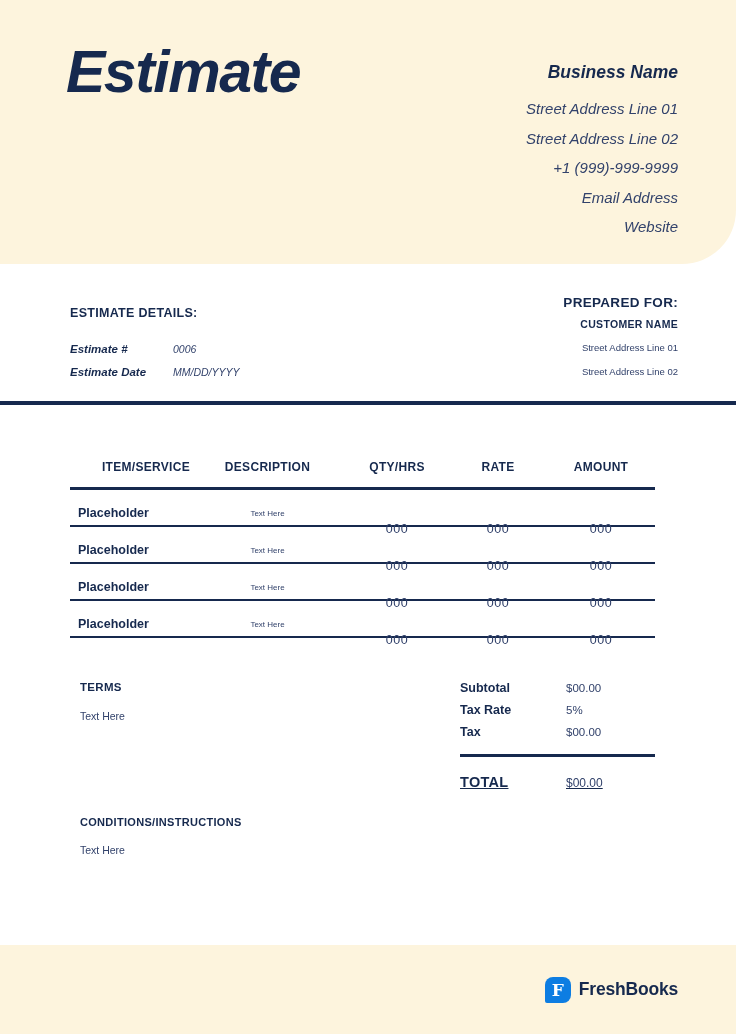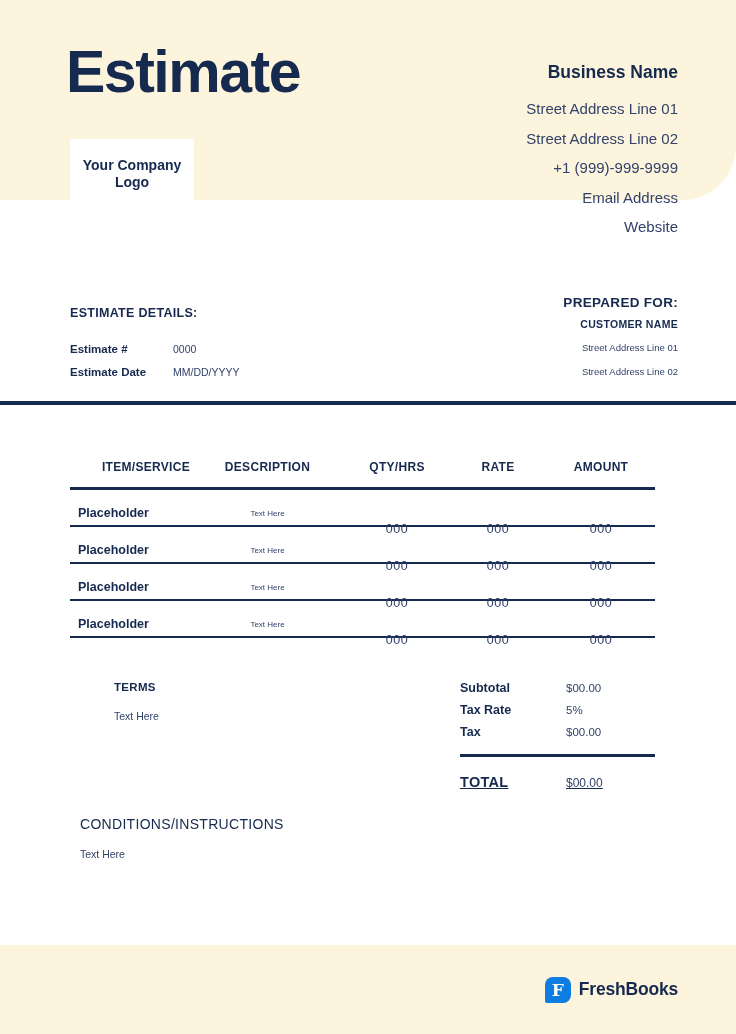--- a/index.html
+++ b/index.html
@@ -16,23 +16,24 @@
     position:relative;
     width:736px;height:1034px;
     background:var(--white);
     overflow:hidden;
     color:var(--navy);
   }
 
   
   .hero{
     position:absolute;left:0;top:0;
-    width:736px;height:200px;
+    width:736px;height:264px;
     background:var(--cream);
     border-bottom-right-radius:54px;
+    font-style:italic;
   }
   .title{
     position:absolute;left:66px;top:38px;
     font-size:59px;font-weight:bold;
     letter-spacing:-1.5px;
     color:var(--navy);
   }
   .logo-box{
     position:absolute;left:70px;top:139px;
     width:124px;height:69px;
@@ -45,21 +46,21 @@
   .biz{
     position:absolute;right:58px;top:62px;
     text-align:right;
   }
   .biz-name{font-size:17.5px;font-weight:bold;color:var(--navy);margin-bottom:11px;}
   .biz-line{font-size:15px;color:var(--text);line-height:29.5px;}
 
   
   .est-details{position:absolute;left:70px;top:306px;}
   .est-details .heading{font-size:12.5px;font-weight:bold;letter-spacing:.3px;margin-bottom:23px;}
-  .detail-row{display:flex;align-items:flex-end;margin-bottom:10.5px;}
+  .detail-row{display:flex;align-items:flex-end;margin-bottom:10.5px;font-style:italic;}
   .detail-row .lbl{font-size:11.5px;font-weight:bold;width:103px;}
   .detail-row .val{font-size:10.5px;color:var(--text);}
 
   .prepared{position:absolute;right:58px;top:295px;text-align:right;}
   .prepared .heading{font-size:13.5px;font-weight:bold;letter-spacing:.3px;margin-bottom:5px;}
   .prepared .customer{font-size:10.5px;font-weight:bold;letter-spacing:.3px;margin-bottom:12px;margin-top:8px;}
   .prepared .line{font-size:9.5px;color:var(--text);margin-bottom:12.5px;}
 
   .divider{
     position:absolute;left:0;top:401px;
@@ -71,36 +72,36 @@
   .tgrid{display:grid;grid-template-columns:120px 155px 104px 98px 108px;align-items:center;}
   .thead{height:44px;border-bottom:3.5px solid var(--navy);}
   .thead .cell{font-size:12px;font-weight:bold;letter-spacing:.3px;text-align:center;}
   .thead .cell.first{text-align:right;padding-left:8px;}
   .trow{height:37px;border-bottom:2px solid var(--navy);}
   .trow .item{font-size:12.5px;font-weight:bold;padding-left:8px;}
   .trow .desc{font-size:8px;color:var(--text);text-align:center;}
   .trow .num{font-size:12.5px;color:var(--text);text-align:center;letter-spacing:.5px;margin-top:32px;}
 
   
-  .terms{position:absolute;left:80px;top:681px;margin-left:34px;}
+  .terms{position:absolute;left:80px;top:681px;}
   .terms .heading{font-size:11.5px;font-weight:bold;letter-spacing:.3px;}
   .terms .body{font-size:10.5px;color:var(--text);margin-top:17px;}
 
   .totals{position:absolute;left:460px;top:681px;width:195px;}
   .tot-row{display:flex;align-items:baseline;height:21.8px;}
   .tot-row .lbl{font-size:12.5px;font-weight:bold;width:106px;}
   .tot-row .val{font-size:11.5px;color:var(--text);}
   .tot-rule{border-bottom:3.5px solid var(--navy);margin-top:8px;}
   .tot-final{display:flex;align-items:baseline;margin-top:17px;text-decoration:underline;}
   .tot-final .lbl{font-size:14.5px;font-weight:bold;letter-spacing:.3px;width:106px;}
   .tot-final .val{font-size:12px;color:var(--text);}
 
   
   .conditions{position:absolute;left:80px;top:816px;}
-  .conditions .heading{font-size:14px;font-weight:normal;letter-spacing:.3px;text-align:right;}
+  .conditions .heading{font-size:11px;font-weight:bold;letter-spacing:.3px;text-align:right;}
   .conditions .body{font-size:10.5px;color:var(--text);margin-top:16px;}
 
   
   .footer{
     position:absolute;left:0;top:945px;
     width:736px;height:89px;
     background:var(--cream);
     display:flex;align-items:center;justify-content:flex-end;
     padding-right:58px;
   }
@@ -115,36 +116,35 @@
   }
   .fb-name{font-size:17.5px;font-weight:bold;color:var(--navy);letter-spacing:-.2px;}
 </style>
 </head>
 <body>
 
 <div class="page">
 
   <div class="hero">
     <h1 class="title">Estimate</h1>
-    <div class="logo-box">Your Company Logo</div>
     <div class="biz">
       <div class="biz-name">Business Name</div>
       <div class="biz-line">Street Address Line 01</div>
       <div class="biz-line">Street Address Line 02</div>
       <div class="biz-line">+1 (999)-999-9999</div>
       <div class="biz-line">Email Address</div>
       <div class="biz-line">Website</div>
     </div>
   </div>
 
   <div class="est-details">
     <div class="heading">ESTIMATE DETAILS:</div>
     <div class="detail-row">
       <span class="lbl">Estimate #</span>
-      <span class="val">0000</span>
+      <span class="val">0006</span>
     </div>
     <div class="detail-row">
       <span class="lbl">Estimate Date</span>
       <span class="val">MM/DD/YYYY</span>
     </div>
   </div>
 
   <div class="prepared">
     <div class="heading">PREPARED FOR:</div>
     <div class="customer">CUSTOMER NAME</div>

